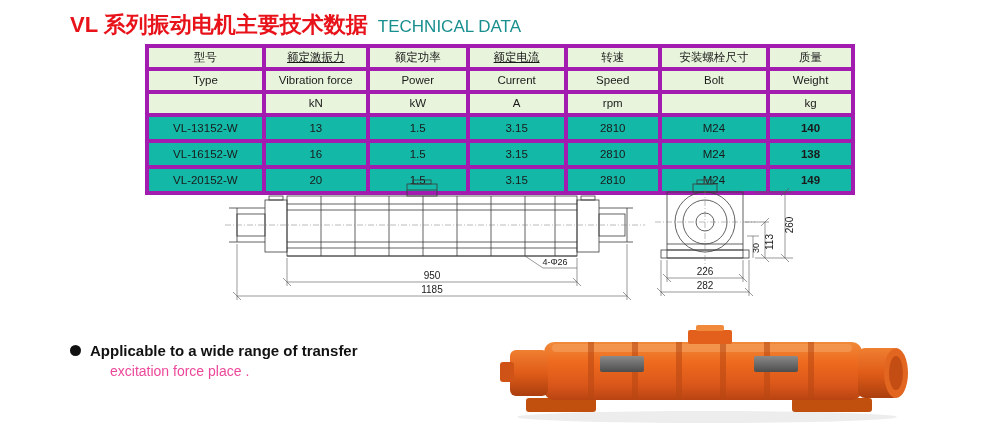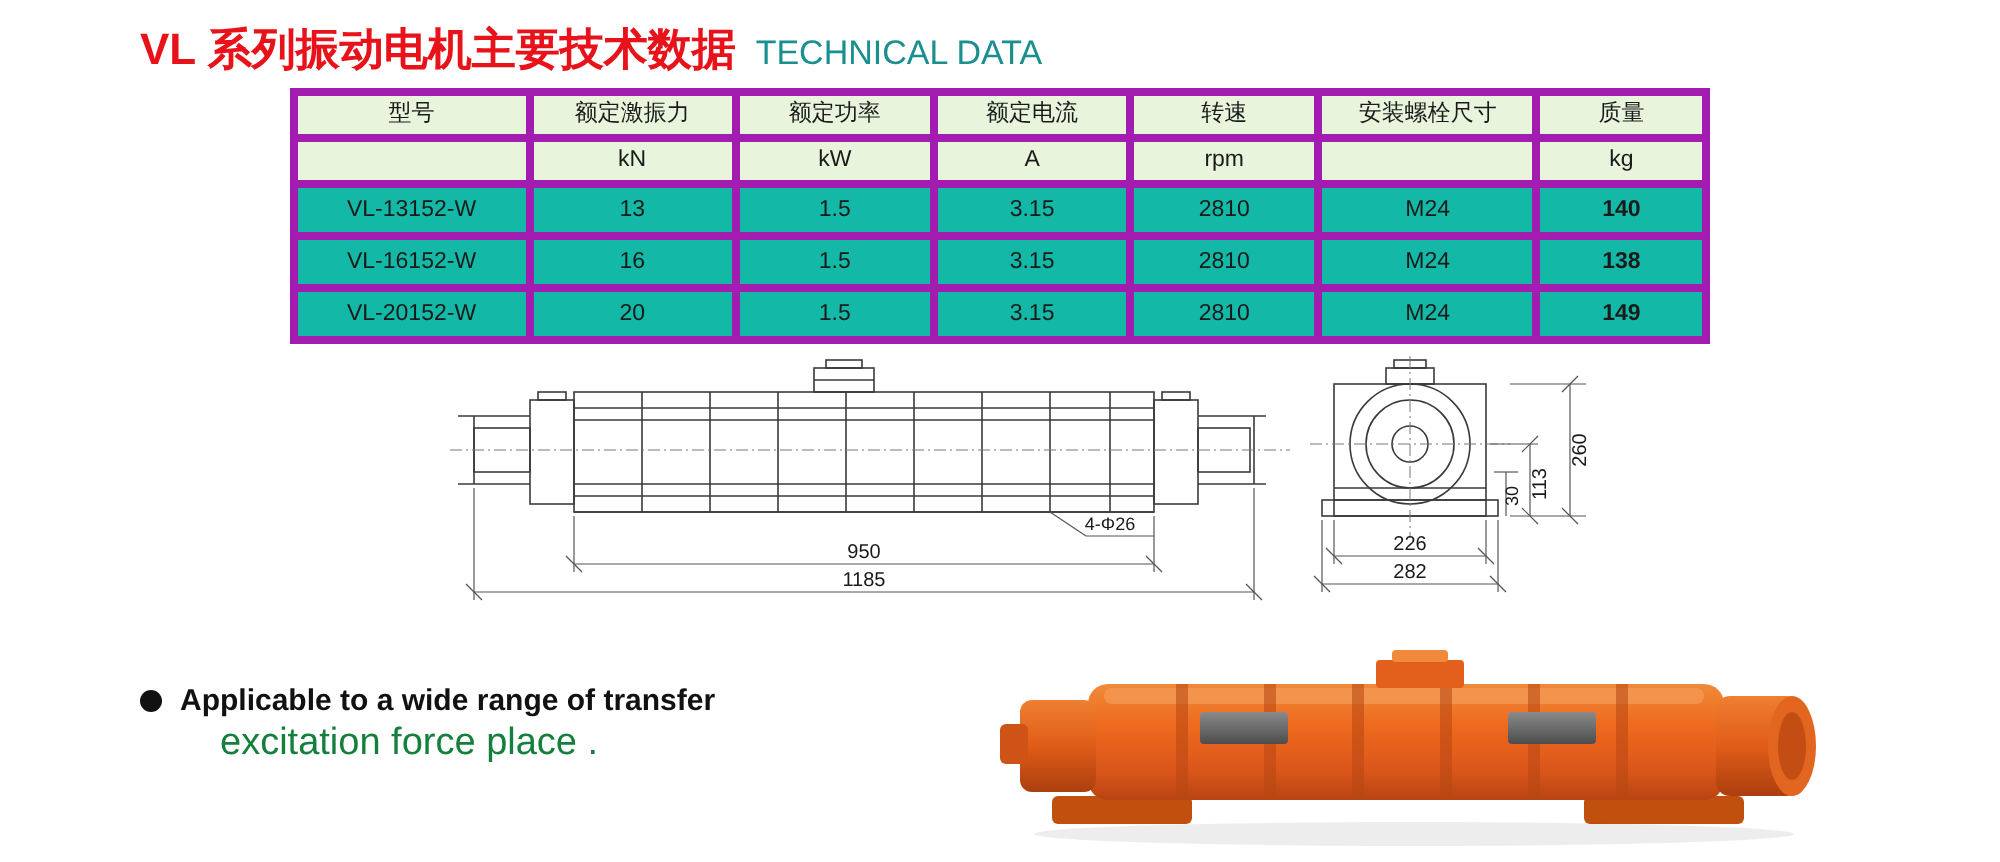--- a/index.html
+++ b/index.html
@@ -45,23 +45,23 @@
   }
   .data-table tbody td{
     background:#14b8a6;
     height:22px;
     line-height:22px;
     margin-left:36px;
   }
   .data-table tbody td.first{ text-align:center; }
   .data-table tbody td.bold{ font-weight:bold; }
   .col-type{width:118px;}
-  .col-vf{width:104px;}
+  .col-vf{width:104px;text-decoration:underline;}
   .col-pw{width:100px;}
-  .col-cu{width:98px;}
+  .col-cu{width:98px;text-decoration:underline;}
   .col-sp{width:94px;}
   .col-bo{width:110px;}
   .col-we{width:84px;margin-left:41px;}
   
   .drawing{
     position:absolute;left:225px;top:178px;width:590px;height:140px;
   }
   .drawing svg{display:block;}
   
   .bullets{
@@ -69,21 +69,21 @@
   }
   .bullet-line{
     display:flex;align-items:flex-start;gap:9px;margin-bottom:7px;
   }
   .dot{
     width:11px;height:11px;border-radius:50%;background:#111;
     flex:0 0 auto;margin-top:5px;
   }
   .b-cn{font-size:16.5px;color:#111;line-height:21px;}
   .b-en{font-size:15px;color:#111;line-height:21px;font-weight:bold;}
-  .b-en2{font-size:19px;color:#15803d;line-height:21px;margin-left:20px;}
+  .b-en2{font-size:14px;color:#ec4899;line-height:21px;margin-left:20px;}
   
   .photo{
     position:absolute;left:492px;top:320px;width:430px;height:108px;
   }
 </style>
 </head>
 <body>
 
 <div class="title-row">
   <span class="title-cn">VL 系列振动电机主要技术数据</span>
@@ -93,20 +93,29 @@
 <table class="data-table">
   <thead>
     <tr>
       <th class="col-type">型号</th>
       <th class="col-vf">额定激振力</th>
       <th class="col-pw">额定功率</th>
       <th class="col-cu">额定电流</th>
       <th class="col-sp">转速</th>
       <th class="col-bo">安装螺栓尺寸</th>
       <th class="col-we">质量</th>
+    </tr>
+    <tr>
+      <th>Type</th>
+      <th>Vibration force</th>
+      <th>Power</th>
+      <th>Current</th>
+      <th>Speed</th>
+      <th>Bolt</th>
+      <th>Weight</th>
     </tr>
     <tr>
       <th></th>
       <th>kN</th>
       <th>kW</th>
       <th>A</th>
       <th>rpm</th>
       <th></th>
       <th>kg</th>
     </tr>

